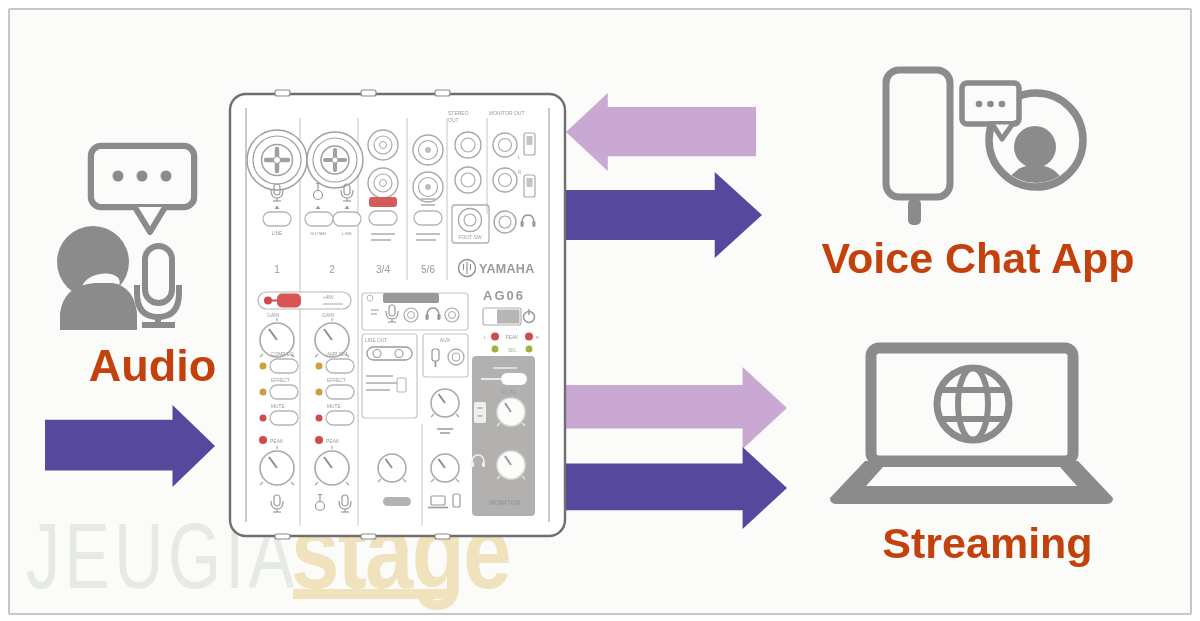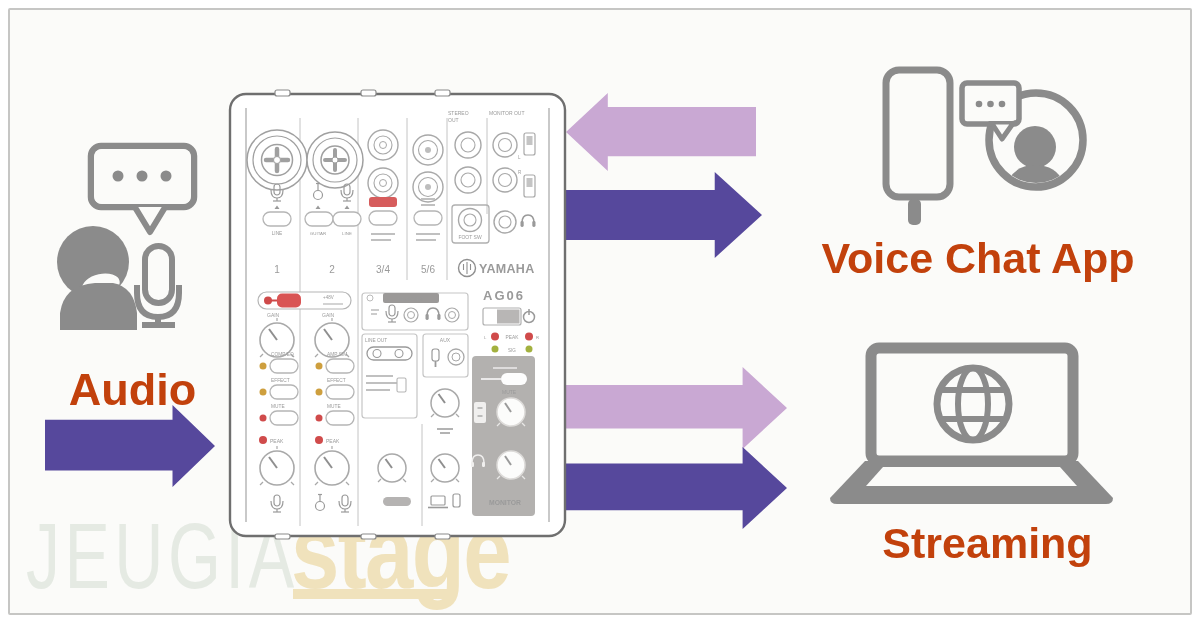--- a/index.html
+++ b/index.html
@@ -9,21 +9,21 @@
          background:#fbfbf9;border-radius:2px;}
   .wm-jeugia{position:absolute;left:26px;top:510px;font-size:92px;font-weight:400;
              color:#e5eae3;letter-spacing:6px;line-height:1;transform:scaleX(.74);
              transform-origin:left top;white-space:nowrap;z-index:1;}
   .wm-stage{position:absolute;left:291px;top:498px;font-size:106px;font-weight:700;
             color:#f0e2bc;letter-spacing:-2px;line-height:1;transform:scaleX(.82);
             transform-origin:left top;white-space:nowrap;z-index:1;}
   .wm-bar{position:absolute;left:293px;top:589px;width:154px;height:10px;background:#f0e2bc;z-index:1;}
   .arrow{position:absolute;z-index:2;}
   .big-label{position:absolute;z-index:3;font-weight:700;color:#c2410c;text-align:center;line-height:1;}
-  .lbl-audio{left:35px;top:343px;width:195px;font-size:45px;margin-top:24px;}
+  .lbl-audio{left:55px;top:343px;width:195px;font-size:45px;}
   .lbl-vc{left:802px;top:237px;width:352px;font-size:43px;}
   .lbl-stream{left:840px;top:522px;width:295px;font-size:43px;text-align:center;}
   .icon-svg{position:absolute;z-index:3;}
   svg{font-family:"Liberation Sans",sans-serif;}
   svg text{fill:#9a9a9a;}
 </style>
 </head>
 <body>
 
 <div class="stage">

